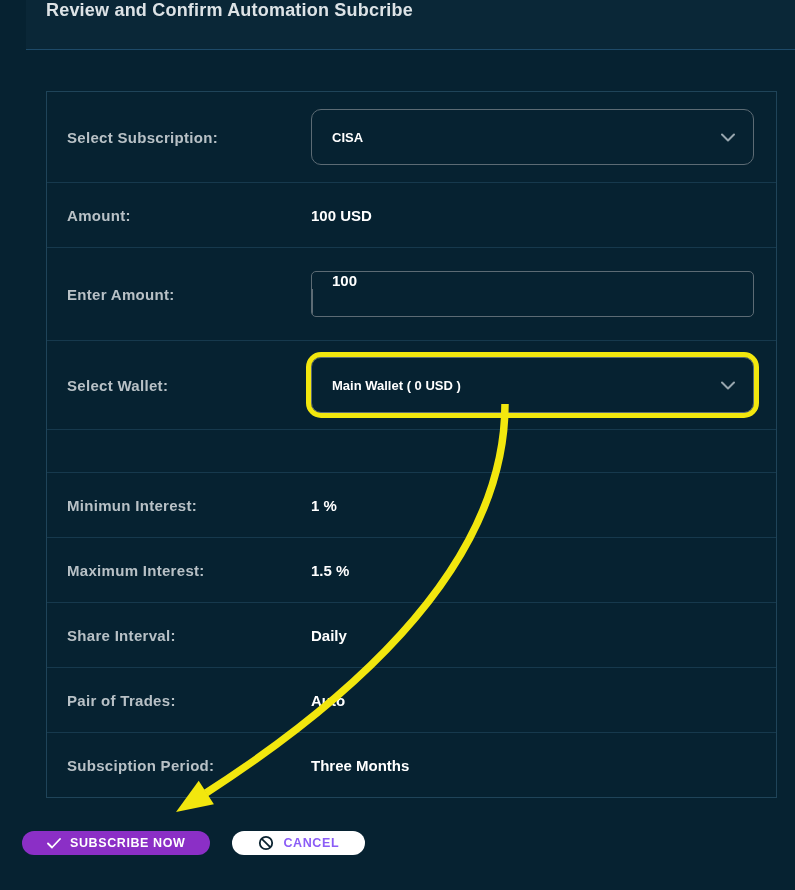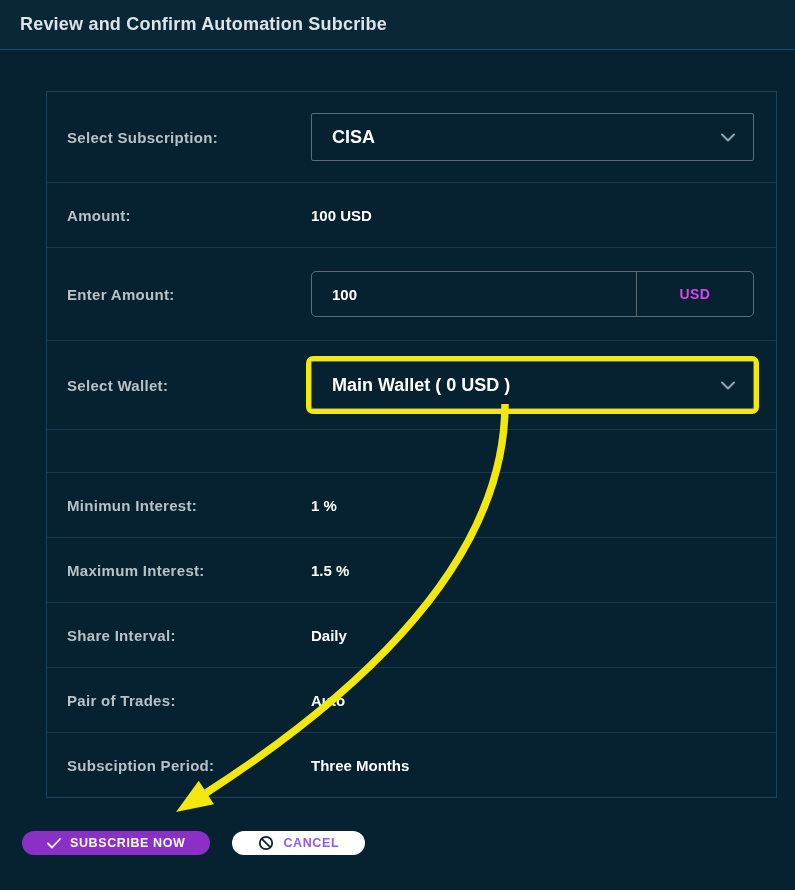--- a/index.html
+++ b/index.html
@@ -15,47 +15,47 @@
   *{box-sizing:border-box;}
   html,body{margin:0;padding:0;}
   body{
     width:795px;height:890px;position:relative;overflow:hidden;
     background:var(--body-bg);
     font-family:"Liberation Sans","DejaVu Sans",sans-serif;
   }
   .header{
     height:50px;background:var(--header-bg);
     border-bottom:1px solid #1e4a68;
-    display:flex;align-items:center;padding:0 20px;
+    display:flex;align-items:flex-start;padding:0 20px;margin-left:26px;
   }
   .title{margin:0;font-size:18px;font-weight:bold;color:#dde3e6;letter-spacing:.2px;}
 
   .panel{margin:41px 18px 0;padding-left:28px;}
   .table{border:1px solid var(--panel-border);}
   .row{display:flex;align-items:center;border-top:1px solid var(--line);}
   .row:first-child{border-top:none;}
   .h90{height:90px}.h65{height:65px}.h93{height:93px}.h89{height:89px}.h43{height:43px}
   .cell-label{
     width:264px;flex:0 0 264px;padding-left:20px;
     color:var(--label);font-weight:bold;font-size:15px;letter-spacing:.3px;
   }
   .cell-value{flex:1;padding-right:22px;color:#fff;font-size:15px;font-weight:600;}
 
   .select{
-    height:48px;border:1px solid var(--ctl-border);border-radius:2px;
+    height:56px;border:1px solid var(--ctl-border);border-radius:10px;
     display:flex;align-items:center;justify-content:space-between;
-    padding:0 18px 0 20px;color:#fff;font-weight:600;font-size:18px;cursor:pointer;
+    padding:0 18px 0 20px;color:#fff;font-weight:600;font-size:13px;cursor:pointer;
     background:transparent;
   }
   .select.highlighted{outline:5px solid var(--yellow);outline-offset:0;}
   .chevron{flex:0 0 auto;}
 
   .input-group{
     height:46px;border:1px solid var(--ctl-border);border-radius:5px;
-    display:flex;overflow:hidden;
+    display:flex;overflow:hidden;flex-direction:column;
   }
   .input-group input{
     flex:1;min-width:0;background:transparent;border:none;outline:none;
     color:#fff;font-size:15px;font-weight:600;padding:0 0 0 20px;font-family:inherit;
   }
   .addon{
     width:117px;flex:0 0 117px;border-left:1px solid var(--ctl-border);
     display:flex;align-items:center;justify-content:center;
     color:#d946ef;font-weight:bold;font-size:14px;letter-spacing:.4px;
   }

